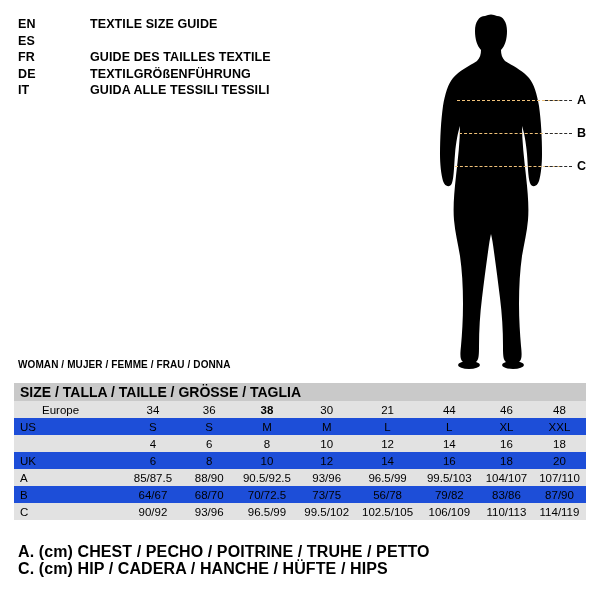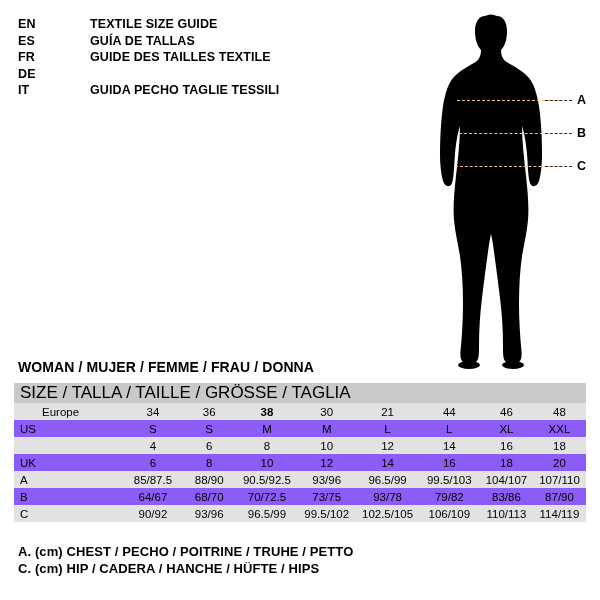--- a/index.html
+++ b/index.html
@@ -73,21 +73,21 @@
     font-weight: bold;
     color: #000;
     line-height: 12px;
   }
 
   
   .woman-title {
     position: absolute;
     left: 18px;
     top: 359px;
-    font-size: 14px;
+    font-size: 10px;
     font-weight: bold;
     letter-spacing: 0.1px;
   }
 
   
   .size-table {
     position: absolute;
     left: 14px;
     top: 383px;
     width: 572px;
@@ -101,69 +101,69 @@
     font-weight: normal;
     text-align: center;
   }
   .size-table .rowhead {
     text-align: left;
     padding-left: 6px;
     font-weight: normal;
   }
   .hdr-row td {
     background: #c9c9c9;
-    font-weight: normal;
+    font-weight: bold;
     text-align: left;
     padding-left: 6px;
     height: 18px;
-    font-size: 17px;
+    font-size: 14px;
     margin-top: 21px;
   }
   .row-shade td {
     background: #e2e2e2;
   }
   .row-plain td {
-    background: #8b5cf6;
+    background: #1d4ed8;
   }
 
   
   .legend {
     position: absolute;
     left: 18px;
     top: 543px;
-    font-size: 13px;
+    font-size: 16px;
     font-weight: bold;
     line-height: 17px;
     letter-spacing: 0.1px;
   }
 </style>
 </head>
 <body>
 
 <div id="page">
 
   <div class="lang-block">
     <div class="lang-row">
       <span class="lang-code">EN</span>
       <span class="lang-text">TEXTILE SIZE GUIDE</span>
     </div>
     <div class="lang-row">
       <span class="lang-code">ES</span>
-      <span class="lang-text">GUÍA DE TALLAS</span>
     </div>
     <div class="lang-row">
       <span class="lang-code">FR</span>
       <span class="lang-text">GUIDE DES TAILLES TEXTILE</span>
     </div>
     <div class="lang-row">
       <span class="lang-code">DE</span>
+      <span class="lang-text">TEXTILGRÖßENFÜHRUNG</span>
     </div>
     <div class="lang-row">
       <span class="lang-code">IT</span>
-      <span class="lang-text">GUIDA PECHO TAGLIE TESSILI</span>
+      <span class="lang-text">GUIDA ALLE TESSILI TESSILI</span>
     </div>
   </div>
 
   <div class="figure-wrap">
     <svg width="180" height="368" viewBox="0 0 180 368">
       <path fill="#000000" d="
         M70,8
         C64,8 60,14 60,23
         C60,31 62,38 66,42
         C66,46 65,50 62,53
@@ -292,21 +292,21 @@
         <td>104/107</td>
         <td>107/110</td>
       </tr>
 
       <tr class="row-plain">
         <td class="rowhead">B</td>
         <td>64/67</td>
         <td>68/70</td>
         <td>70/72.5</td>
         <td>73/75</td>
-        <td>93/78</td>
+        <td>56/78</td>
         <td>79/82</td>
         <td>83/86</td>
         <td>87/90</td>
       </tr>
 
       <tr class="row-shade">
         <td class="rowhead">C</td>
         <td>90/92</td>
         <td>93/96</td>
         <td>96.5/99</td>

